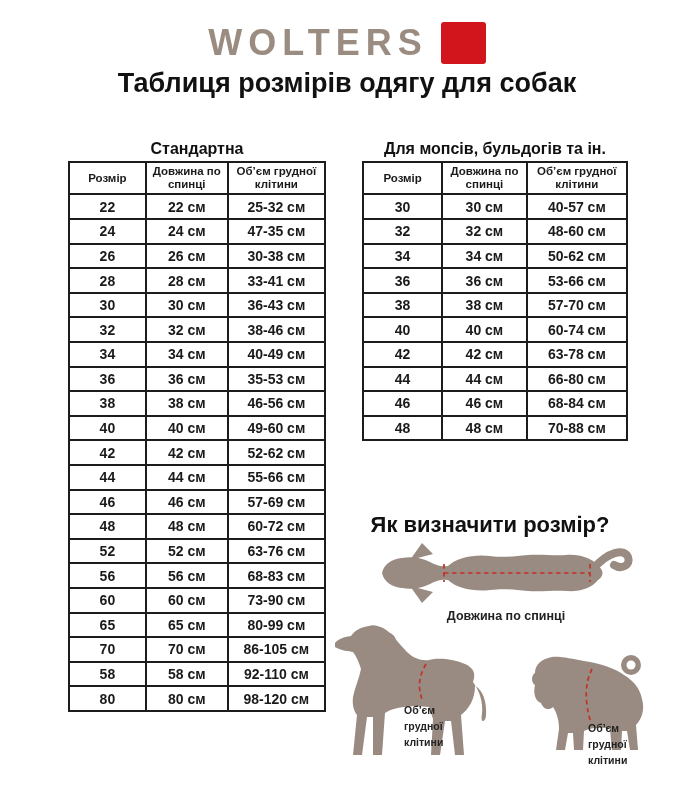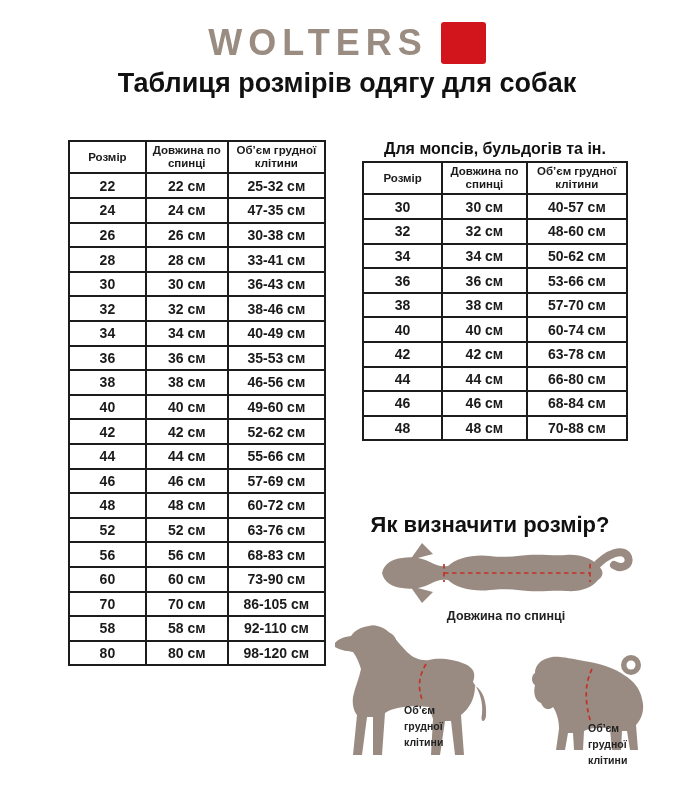--- a/index.html
+++ b/index.html
@@ -55,20 +55,21 @@
 <div class="page">
 
   <div class="logo">
     <span class="brand">WOLTERS</span>
     <span class="square"></span>
   </div>
 
   <div class="title">Таблиця розмірів одягу для собак</div>
 
   <div class="col col-left">
+    <h2>Стандартна</h2>
     <table class="size-table">
       <colgroup>
           <col class="c1">
           <col class="c2">
           <col class="c3">
         </colgroup>
     <thead>
           <tr>
             <th>Розмір</th>
             <th>Довжина по спинці</th>
@@ -153,20 +154,25 @@
           </tr>
           <tr>
             <td>56</td>
             <td>56 см</td>
             <td>68-83 см</td>
           </tr>
           <tr>
             <td>60</td>
             <td>60 см</td>
             <td>73-90 см</td>
+          </tr>
+          <tr>
+            <td>65</td>
+            <td>65 см</td>
+            <td>80-99 см</td>
           </tr>
           <tr>
             <td>70</td>
             <td>70 см</td>
             <td>86-105 см</td>
           </tr>
           <tr>
             <td>58</td>
             <td>58 см</td>
             <td>92-110 см</td>

